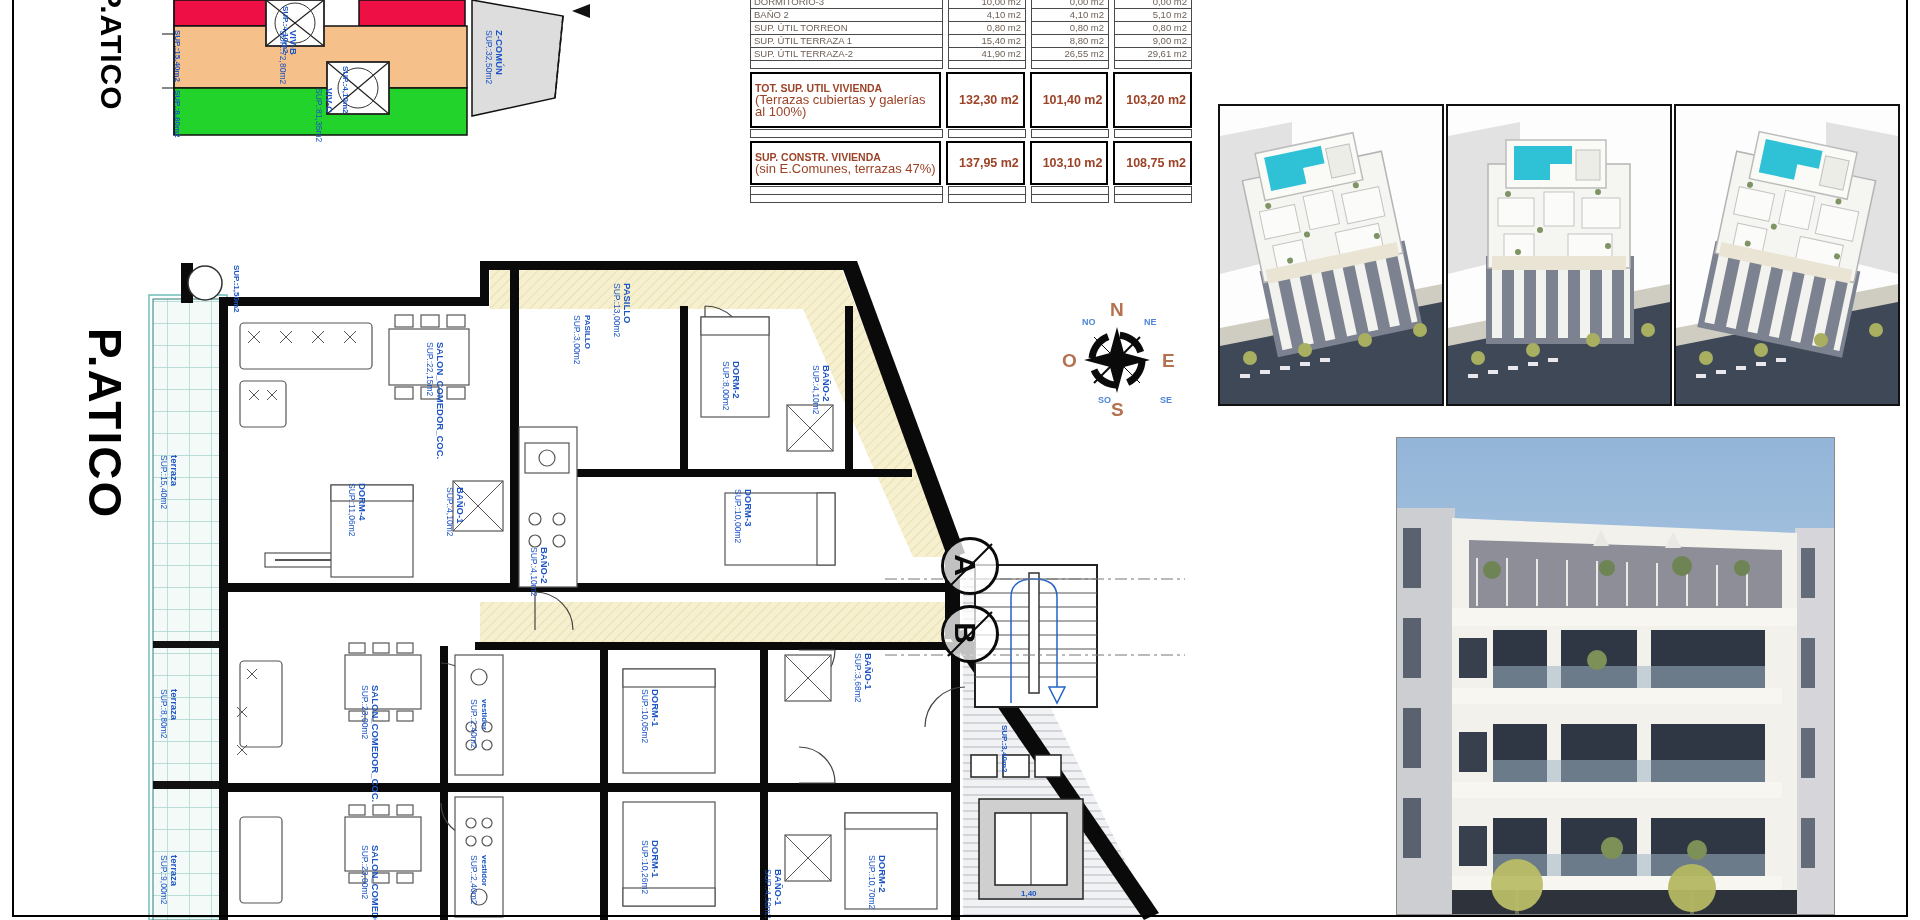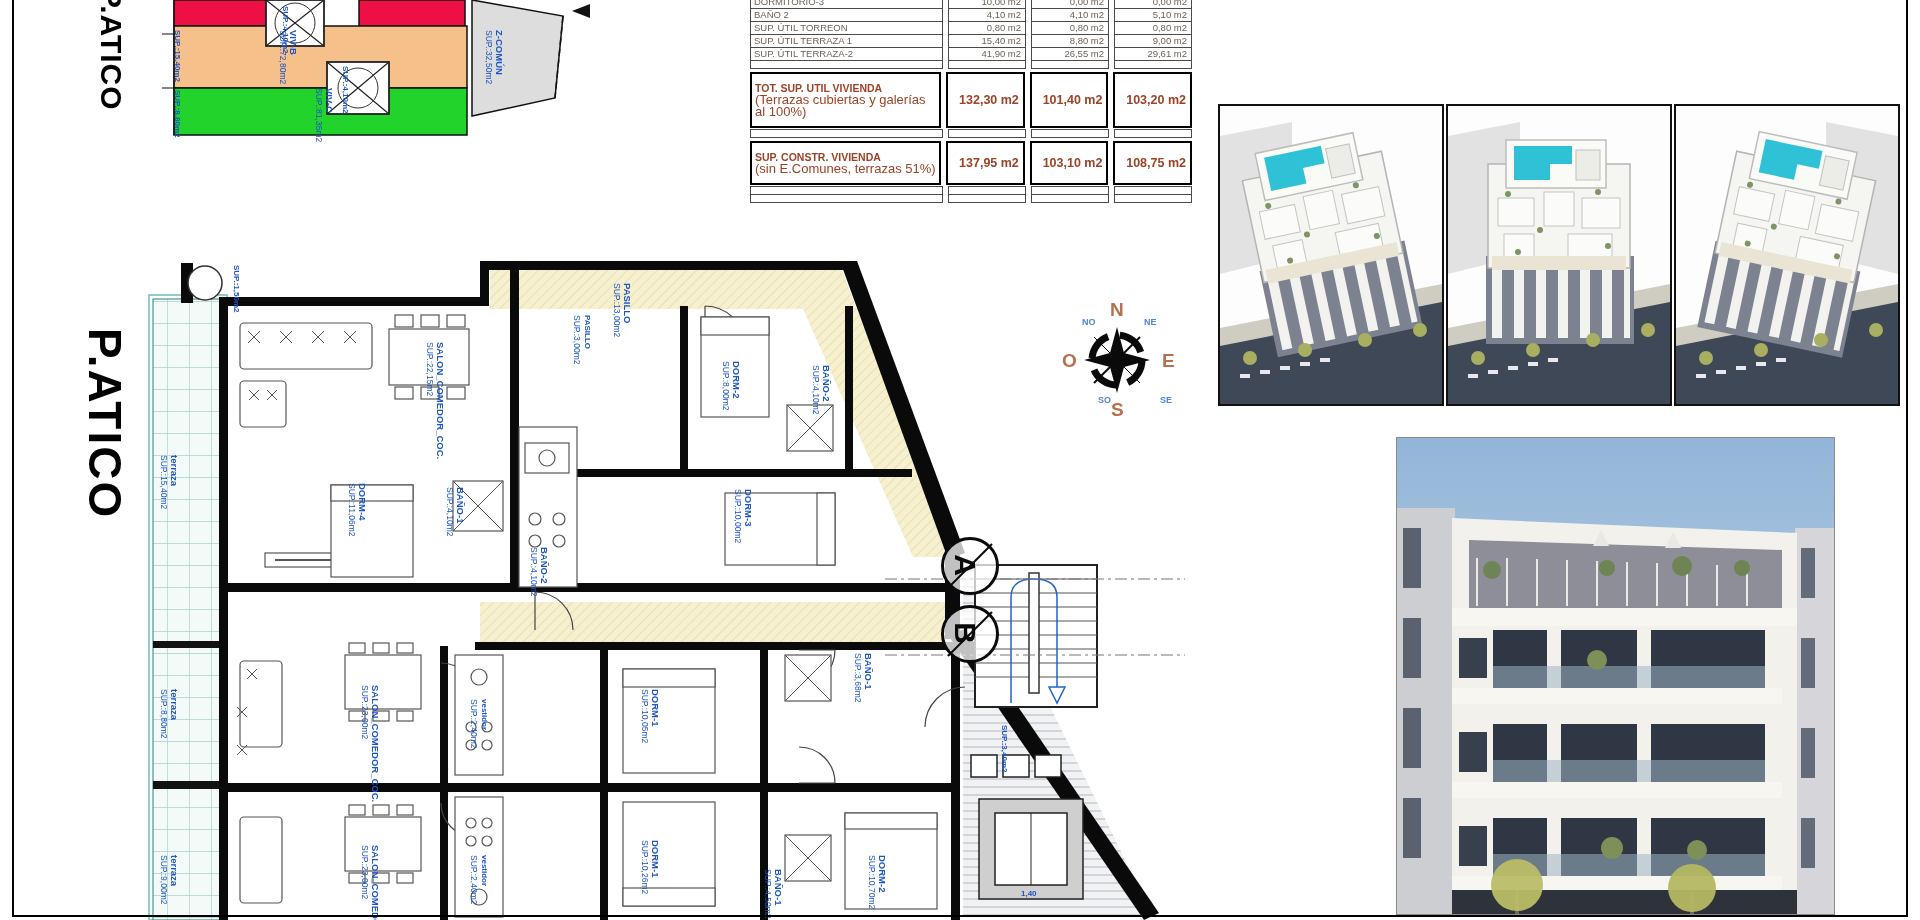--- a/index.html
+++ b/index.html
@@ -147,21 +147,21 @@
       <div class="val">101,40 m2</div>
       <div class="val">103,20 m2</div>
     </div>
     <div class="t-row sp">
       <div class="lbl"></div>
       <div class="val"></div>
       <div class="val"></div>
       <div class="val"></div>
     </div>
     <div class="t-row bold">
-      <div class="lbl">SUP. CONSTR. VIVIENDA<div class="sub">(sin E.Comunes, terrazas 51%)</div></div>
+      <div class="lbl">SUP. CONSTR. VIVIENDA<div class="sub">(sin E.Comunes, terrazas 47%)</div></div>
       <div class="val">137,95 m2</div>
       <div class="val">103,10 m2</div>
       <div class="val">108,75 m2</div>
     </div>
     <div class="t-row sp">
       <div class="lbl"></div>
       <div class="val"></div>
       <div class="val"></div>
       <div class="val"></div>
     </div>

